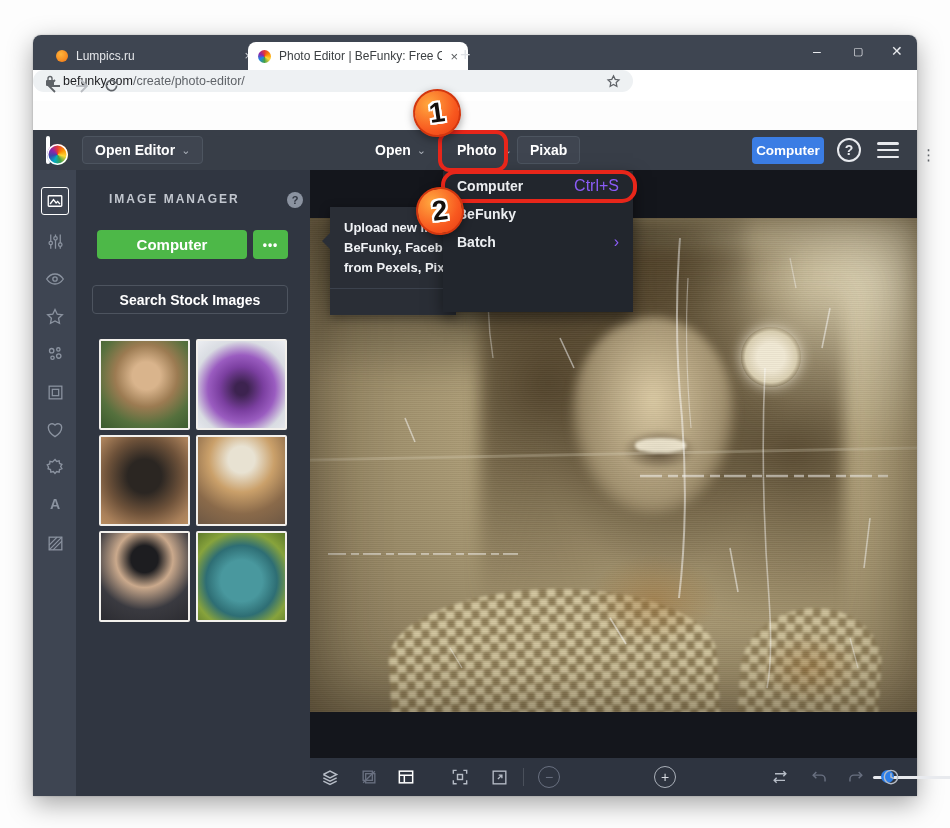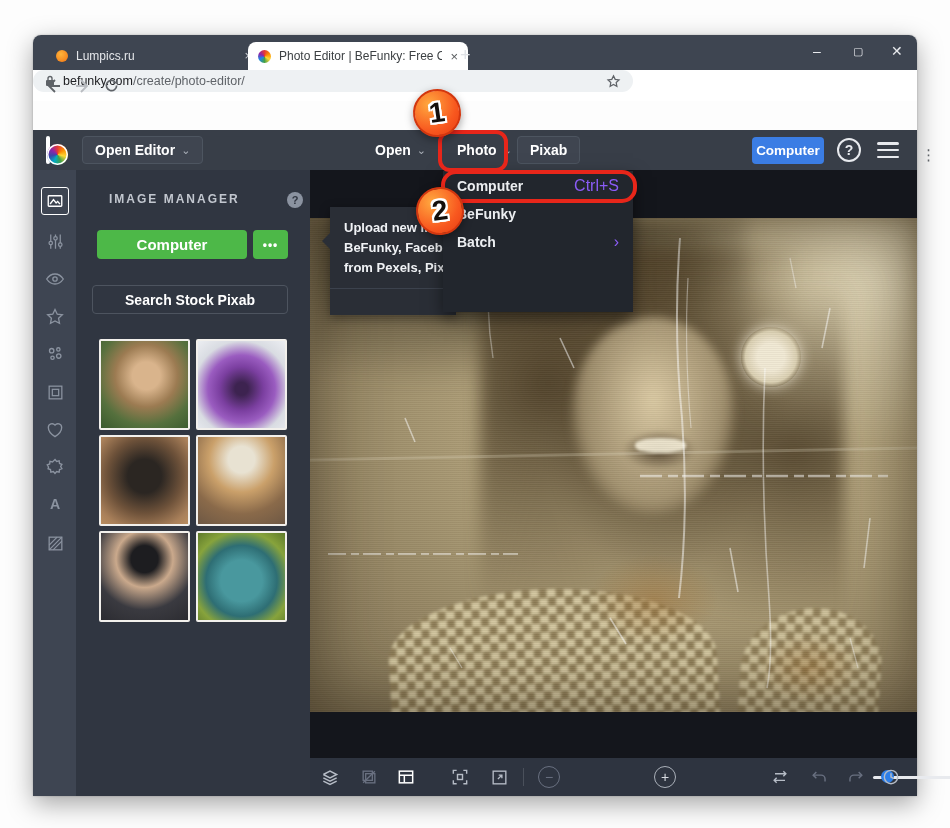--- a/index.html
+++ b/index.html
@@ -274,21 +274,21 @@
     </div>
   </div>
 
   <div class="abs panel"></div>
   <div class="abs pm-head">
     <span class="pm-title">IMAGE MANAGER</span>
     <span class="pm-help">?</span>
   </div>
   <button class="abs btn-computer">Computer</button>
   <button class="abs btn-dots">•••</button>
-  <button class="abs btn-search">Search Stock Pixab</button>
+  <button class="abs btn-search">Search Stock Images</button>
   <div class="abs thumb t1" style="left:99px;top:339px;"></div>
   <div class="abs thumb t2" style="left:196px;top:339px;"></div>
   <div class="abs thumb t3" style="left:99px;top:435px;"></div>
   <div class="abs thumb t4" style="left:196px;top:435px;"></div>
   <div class="abs thumb t5" style="left:99px;top:531px;"></div>
   <div class="abs thumb t6" style="left:196px;top:531px;"></div>
 
   <div class="abs canvas"></div>
   <div class="abs photo">
     <div class="ph foliage"></div>

